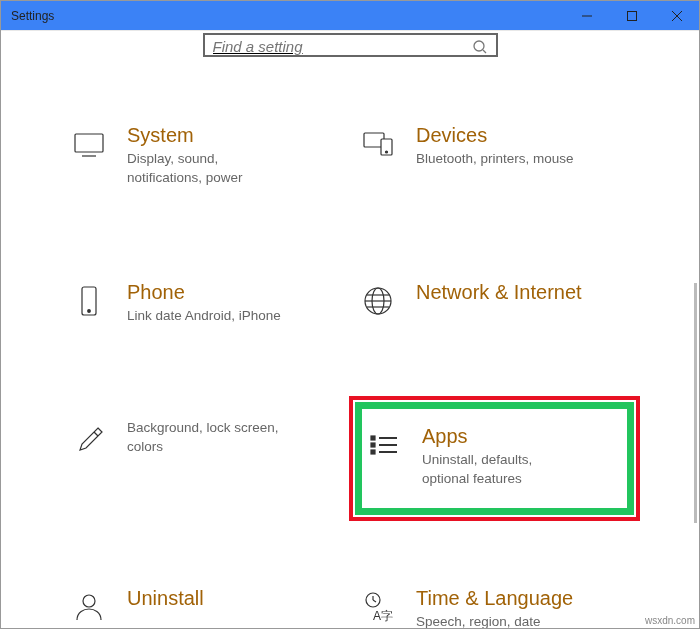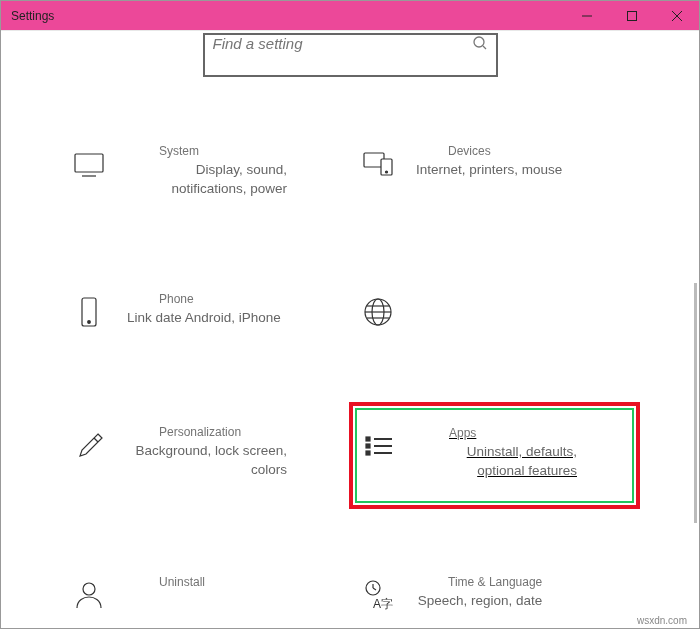--- a/index.html
+++ b/index.html
@@ -1,35 +1,35 @@
 <!DOCTYPE html>
 <html><head>
   <meta charset="utf-8">
   <style>
     * { box-sizing: border-box; margin: 0; padding: 0; font-family: "Segoe UI", Arial, sans-serif; }
     body { width: 700px; height: 629px; background: #fff; border: 1px solid #999; position: relative; }
-    .titlebar { height: 30px; display: flex; align-items: center; border-bottom: 1px solid #e8e8e8; background: #ec4899; }
+    .titlebar { height: 30px; display: flex; align-items: center; border-bottom: 1px solid #e8e8e8; background: #3b82f6; }
     .titlebar .title { padding-left: 10px; font-size: 12px; color: #222; flex: 1; }
     .titlebar .winbtn { width: 45px; height: 30px; display: flex; align-items: center; justify-content: center; color: #222; }
     .titlebar .winbtn svg { width: 10px; height: 10px; }
     .content { padding: 0 10px; position: relative; }
     .searchwrap { display: flex; justify-content: center; margin-top: 2px; margin-bottom: 50px; }
-    .searchbox { width: 295px; height: 44px; border: 2px solid #666; display: flex; align-items: flex-start; }
+    .searchbox { width: 295px; height: 24px; border: 2px solid #666; display: flex; align-items: flex-end; text-decoration: underline; }
     .searchbox input { flex: 1; border: none; outline: none; font-size: 15px; font-style: italic; color: #666; padding-left: 8px; background: transparent; }
     .searchbox .sicon { width: 32px; display:flex; align-items:center; justify-content:center; color:#555; }
     .grid { display: grid; grid-template-columns: 1fr 1fr; column-gap: 10px; row-gap: 55px; padding: 0 55px 0 55px; }
     .tile { display: flex; align-items: flex-start; gap: 18px; padding: 16px 12px 20px 2px; border: 1px solid transparent; position: relative; }
     .tile .icon { width: 40px; height: 40px; display: flex; align-items: center; justify-content: center; color: #0f172a; flex-shrink: 0; }
     .tile .icon svg { width: 34px; height: 34px; stroke: #333; fill: none; stroke-width: 1.2; }
-    .tile .txt .tname { font-size: 12px; color: #737373; font-weight: 400; margin-bottom: 3px; margin-left: 32px; }
-    .tile .txt .tdesc { font-size: 13.5px; color: #666; line-height: 1.4; max-width: 160px; text-align: right; }
+    .tile .txt .tname { font-size: 20px; color: #a16207; font-weight: 400; margin-bottom: 3px; }
+    .tile .txt .tdesc { font-size: 13.5px; color: #666; line-height: 1.4; max-width: 160px; }
     .highlight-wrap { border: 4px solid #e81123; padding: 2px; margin: -6px; }
-    .highlight-wrap .tile { border: 2px solid #22c55e; margin: 0; text-decoration: underline; }
+    .highlight-wrap .tile { border: 7px solid #22c55e; margin: 0; }
     .scroll-indicator { position: absolute; right: 2px; top: 250px; width: 3px; height: 240px; background: #bbb; }
-    .watermark { position: absolute; bottom: 2px; right: 12px; font-size: 10px; color: #888; }
+    .watermark { position: absolute; bottom: 2px; right: 4px; font-size: 10px; color: #888; }
   </style>
 </head>
 <body>
 
 <div class="titlebar">
   <div class="title">Settings</div>
   <div class="winbtn">
     <svg viewBox="0 0 10 10">
         <line x1="0" y1="5" x2="10" y2="5" stroke="#222" stroke-width="1"></line>
       </svg>
@@ -79,21 +79,21 @@
     <div class="tile">
       <span class="icon">
         <svg viewBox="0 0 34 34">
             <rect x="3" y="6" width="20" height="14" rx="1"></rect>
             <rect x="20" y="12" width="11" height="16" rx="1" fill="#fff"></rect>
             <circle cx="25.5" cy="25" r="1" fill="#333"></circle>
           </svg>
       </span>
       <div class="txt">
         <div class="tname">Devices</div>
-        <div class="tdesc">Internet, printers, mouse</div>
+        <div class="tdesc">Bluetooth, printers, mouse</div>
       </div>
     </div>
 
     <div class="tile">
       <span class="icon">
         <svg viewBox="0 0 34 34">
             <rect x="10" y="3" width="14" height="28" rx="2"></rect>
             <circle cx="17" cy="27" r="1.3" fill="#333"></circle>
           </svg>
       </span>
@@ -107,32 +107,32 @@
       <span class="icon">
         <svg viewBox="0 0 34 34">
             <circle cx="17" cy="17" r="13"></circle>
             <ellipse cx="17" cy="17" rx="6" ry="13"></ellipse>
             <line x1="4" y1="17" x2="30" y2="17"></line>
             <line x1="6" y1="11" x2="28" y2="11"></line>
             <line x1="6" y1="23" x2="28" y2="23"></line>
           </svg>
       </span>
       <div class="txt">
+        <div class="tname">Network &amp; Internet</div>
       </div>
     </div>
 
     <div class="tile">
       <span class="icon">
         <svg viewBox="0 0 34 34">
             <path d="M26 6 L30 10 L14 26 L8 28 L10 22 Z"></path>
             <line x1="22" y1="10" x2="26" y2="14"></line>
           </svg>
       </span>
       <div class="txt">
-        <div class="tname">Personalization</div>
         <div class="tdesc">Background, lock screen, colors</div>
       </div>
     </div>
 
     <div class="highlight-wrap">
       <div class="tile">
         <span class="icon">
           <svg viewBox="0 0 34 34">
             <rect x="4" y="8" width="4" height="4" fill="#333"></rect>
               <line x1="12" y1="10" x2="30" y2="10" stroke-width="2"></line>

